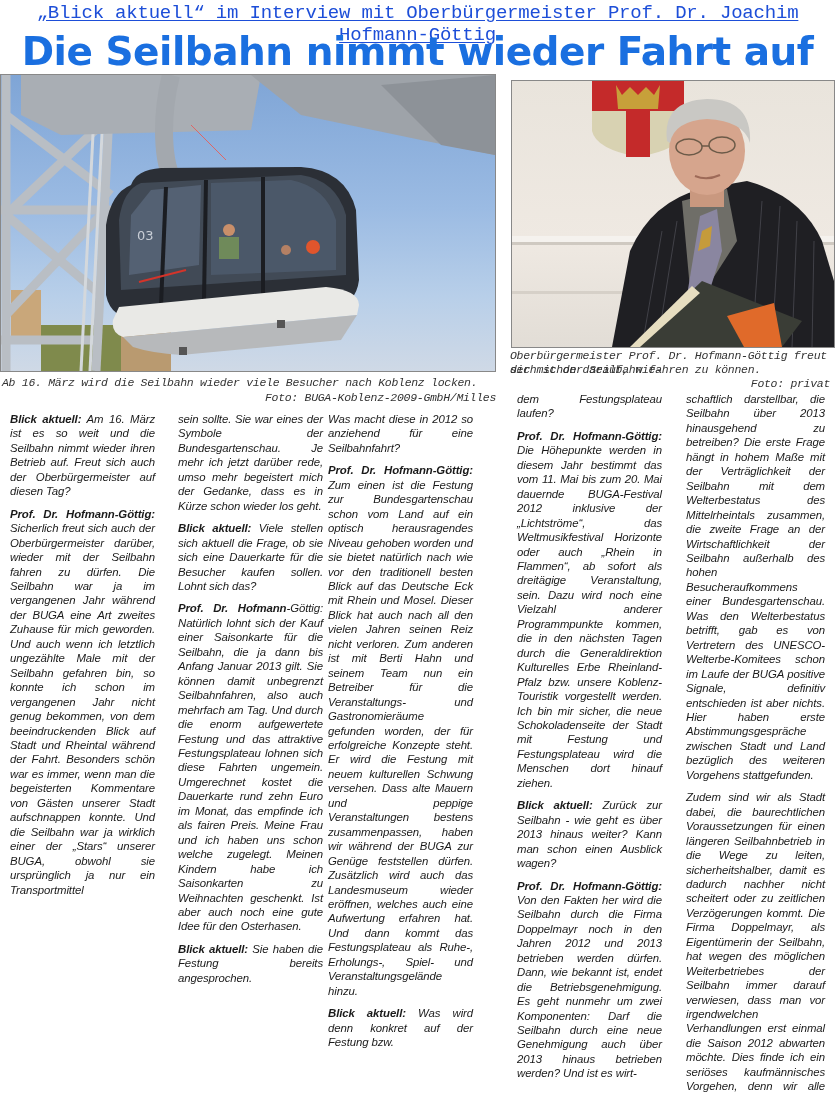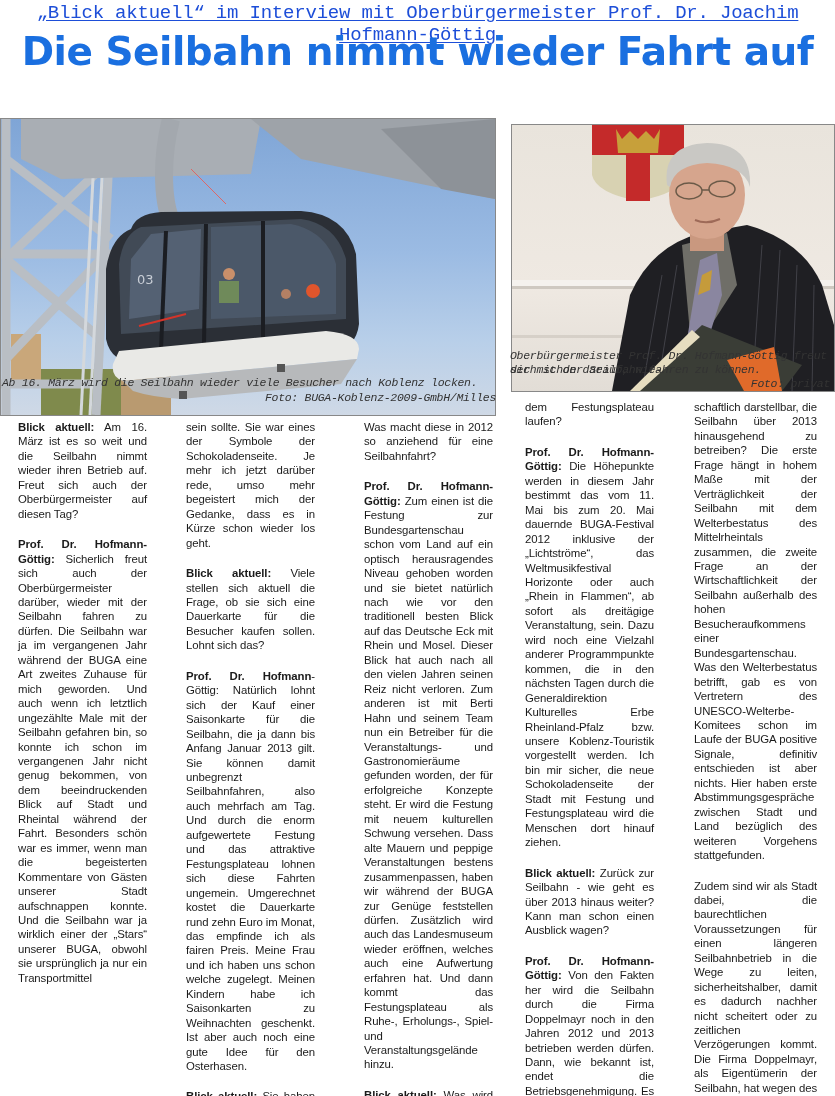--- a/index.html
+++ b/index.html
@@ -1,30 +1,30 @@
 <!DOCTYPE html>
 <html><head>
 <meta charset="utf-8">
 <style>
   html, body { margin: 0; padding: 0; background: #ffffff; }
   body { width: 835px; height: 1096px; position: relative; overflow: hidden; font-family: "Liberation Sans", sans-serif; color: #1a1a1a; }
   .kicker { position: absolute; top: 2px; left: 0; width: 835px; text-align: center; font-family: Liberation Mono, monospace; font-size: 19px; color: #1d4ed8; }
   .kicker span { text-decoration: underline; text-underline-offset: 2px; letter-spacing: -0.2px; }
   .headline { position: absolute; top: 26px; left: 0; width: 835px; text-align: center; font-family: "DejaVu Sans", sans-serif; font-weight: bold; font-size: 39px; color: #1a6fe0; letter-spacing: -0.5px; line-height: 52px; }
-  .photo { position: absolute; border: 1px solid #888; overflow: hidden; margin-top: 44px; }
+  .photo { position: absolute; border: 1px solid #888; overflow: hidden; }
   .photo1 { left: 0; top: 74px; width: 494px; height: 296px; background: linear-gradient(180deg, #7fa5d6 0%, #9bbbe3 45%, #b8cfe9 75%, #cfd9e6 100%); }
   .photo2 { left: 511px; top: 80px; width: 322px; height: 266px; background: linear-gradient(180deg, #e9e4dc 0%, #efe9e2 60%, #e2ddd6 100%); }
   .cap { position: absolute; font-family: Liberation Mono, monospace; font-style: italic; font-size: 11.5px; color: #333; line-height: 14px; letter-spacing: -0.3px; }
   .cols { position: absolute; top: 404px; left: 0; width: 835px; }
   .col { position: absolute; font-family: "Liberation Sans", sans-serif; font-size: 11.4px; line-height: 14.45px; text-align: justify; color: #1a1a1a; letter-spacing: -0.1px; }
-  .col p { margin: 16px; }
+  .col p { margin: 8px; font-style: italic; }
   .col b { font-weight: bold; }
   .c1 { left: 2px; top: 0; width: 161px; }
   .c2 { left: 170px; top: 0; width: 161px; }
-  .c3 { left: 348px; top: 0; width: 161px; }
+  .c3 { left: 320px; top: 0; width: 161px; }
   .c4 { left: 509px; top: -20px; width: 161px; }
   .c5 { left: 678px; top: -20px; width: 155px; }
   svg { display: block; }
 </style>
 </head>
 <body>
 
 <div class="kicker">
   <span>„Blick aktuell“ im Interview mit Oberbürgermeister Prof. Dr. Joachim Hofmann-Göttig</span>
 </div>
@@ -140,21 +140,21 @@
   <span>der mit der Seilbahn fahren zu können.</span>
   <span style="float:right;text-align:right;">Foto:  privat</span>
 </div>
 
 <div class="cols">
   <div class="col c1">
     <p><b>Blick aktuell:</b><span> Am 16. März ist es so weit und die Seilbahn nimmt wieder ihren Betrieb auf. Freut sich auch der Oberbürgermeister auf diesen Tag?</span></p>
     <p><b>Prof. Dr. Hofmann-Göttig:</b><span> Sicherlich freut sich auch der Oberbürgermeister darüber, wieder mit der Seilbahn fahren zu dürfen. Die Seilbahn war ja im vergangenen Jahr während der BUGA eine Art zweites Zuhause für mich geworden. Und auch wenn ich letztlich ungezählte Male mit der Seilbahn gefahren bin, so konnte ich schon im vergangenen Jahr nicht genug bekommen, von dem beeindruckenden Blick auf Stadt und Rheintal während der Fahrt. Besonders schön war es immer, wenn man die begeisterten Kommentare von Gästen unserer Stadt aufschnappen konnte. Und die Seilbahn war ja wirklich einer der „Stars“ unserer BUGA, obwohl sie ursprünglich ja nur ein Transportmittel</span></p>
   </div>
   <div class="col c2">
-    <p><span>sein sollte. Sie war eines der Symbole der Schokoladenseite. Je mehr ich jetzt darüber rede, umso mehr begeistert mich der Gedanke, dass es in Kürze schon wieder los geht.</span></p>
+    <p><span>sein sollte. Sie war eines der Symbole der Bundesgartenschau. Je mehr ich jetzt darüber rede, umso mehr begeistert mich der Gedanke, dass es in Kürze schon wieder los geht.</span></p>
     <p><b>Blick aktuell:</b><span> Viele stellen sich aktuell die Frage, ob sie sich eine Dauerkarte für die Besucher kaufen sollen. Lohnt sich das?</span></p>
     <p><b>Prof. Dr. Hofmann</b><span>-Göttig: Natürlich lohnt sich der Kauf einer Saisonkarte für die Seilbahn, die ja dann bis Anfang Januar 2013 gilt. Sie können damit unbegrenzt Seilbahnfahren, also auch mehrfach am Tag. Und durch die enorm aufgewertete Festung und das attraktive Festungsplateau lohnen sich diese Fahrten ungemein. Umgerechnet kostet die Dauerkarte rund zehn Euro im Monat, das empfinde ich als fairen Preis. Meine Frau und ich haben uns schon welche zugelegt. Meinen Kindern habe ich Saisonkarten zu Weihnachten geschenkt. Ist aber auch noch eine gute Idee für den Osterhasen.</span></p>
     <p><b>Blick aktuell:</b><span> Sie haben die Festung bereits angesprochen.</span></p>
   </div>
   <div class="col c3">
     <p><span>Was macht diese in 2012 so anziehend für eine Seilbahnfahrt?</span></p>
     <p><b>Prof. Dr. Hofmann-Göttig:</b><span> Zum einen ist die Festung zur Bundesgartenschau schon vom Land auf ein optisch herausragendes Niveau gehoben worden und sie bietet natürlich nach wie vor den traditionell besten Blick auf das Deutsche Eck mit Rhein und Mosel. Dieser Blick hat auch nach all den vielen Jahren seinen Reiz nicht verloren. Zum anderen ist mit Berti Hahn und seinem Team nun ein Betreiber für die Veranstaltungs- und Gastronomieräume gefunden worden, der für erfolgreiche Konzepte steht. Er wird die Festung mit neuem kulturellen Schwung versehen. Dass alte Mauern und peppige Veranstaltungen bestens zusammenpassen, haben wir während der BUGA zur Genüge feststellen dürfen. Zusätzlich wird auch das Landesmuseum wieder eröffnen, welches auch eine Aufwertung erfahren hat. Und dann kommt das Festungsplateau als Ruhe-, Erholungs-, Spiel- und Veranstaltungsgelände hinzu.</span></p>
     <p><b>Blick aktuell:</b><span> Was wird denn konkret auf der Festung bzw.</span></p>
   </div>
   <div class="col c4">

